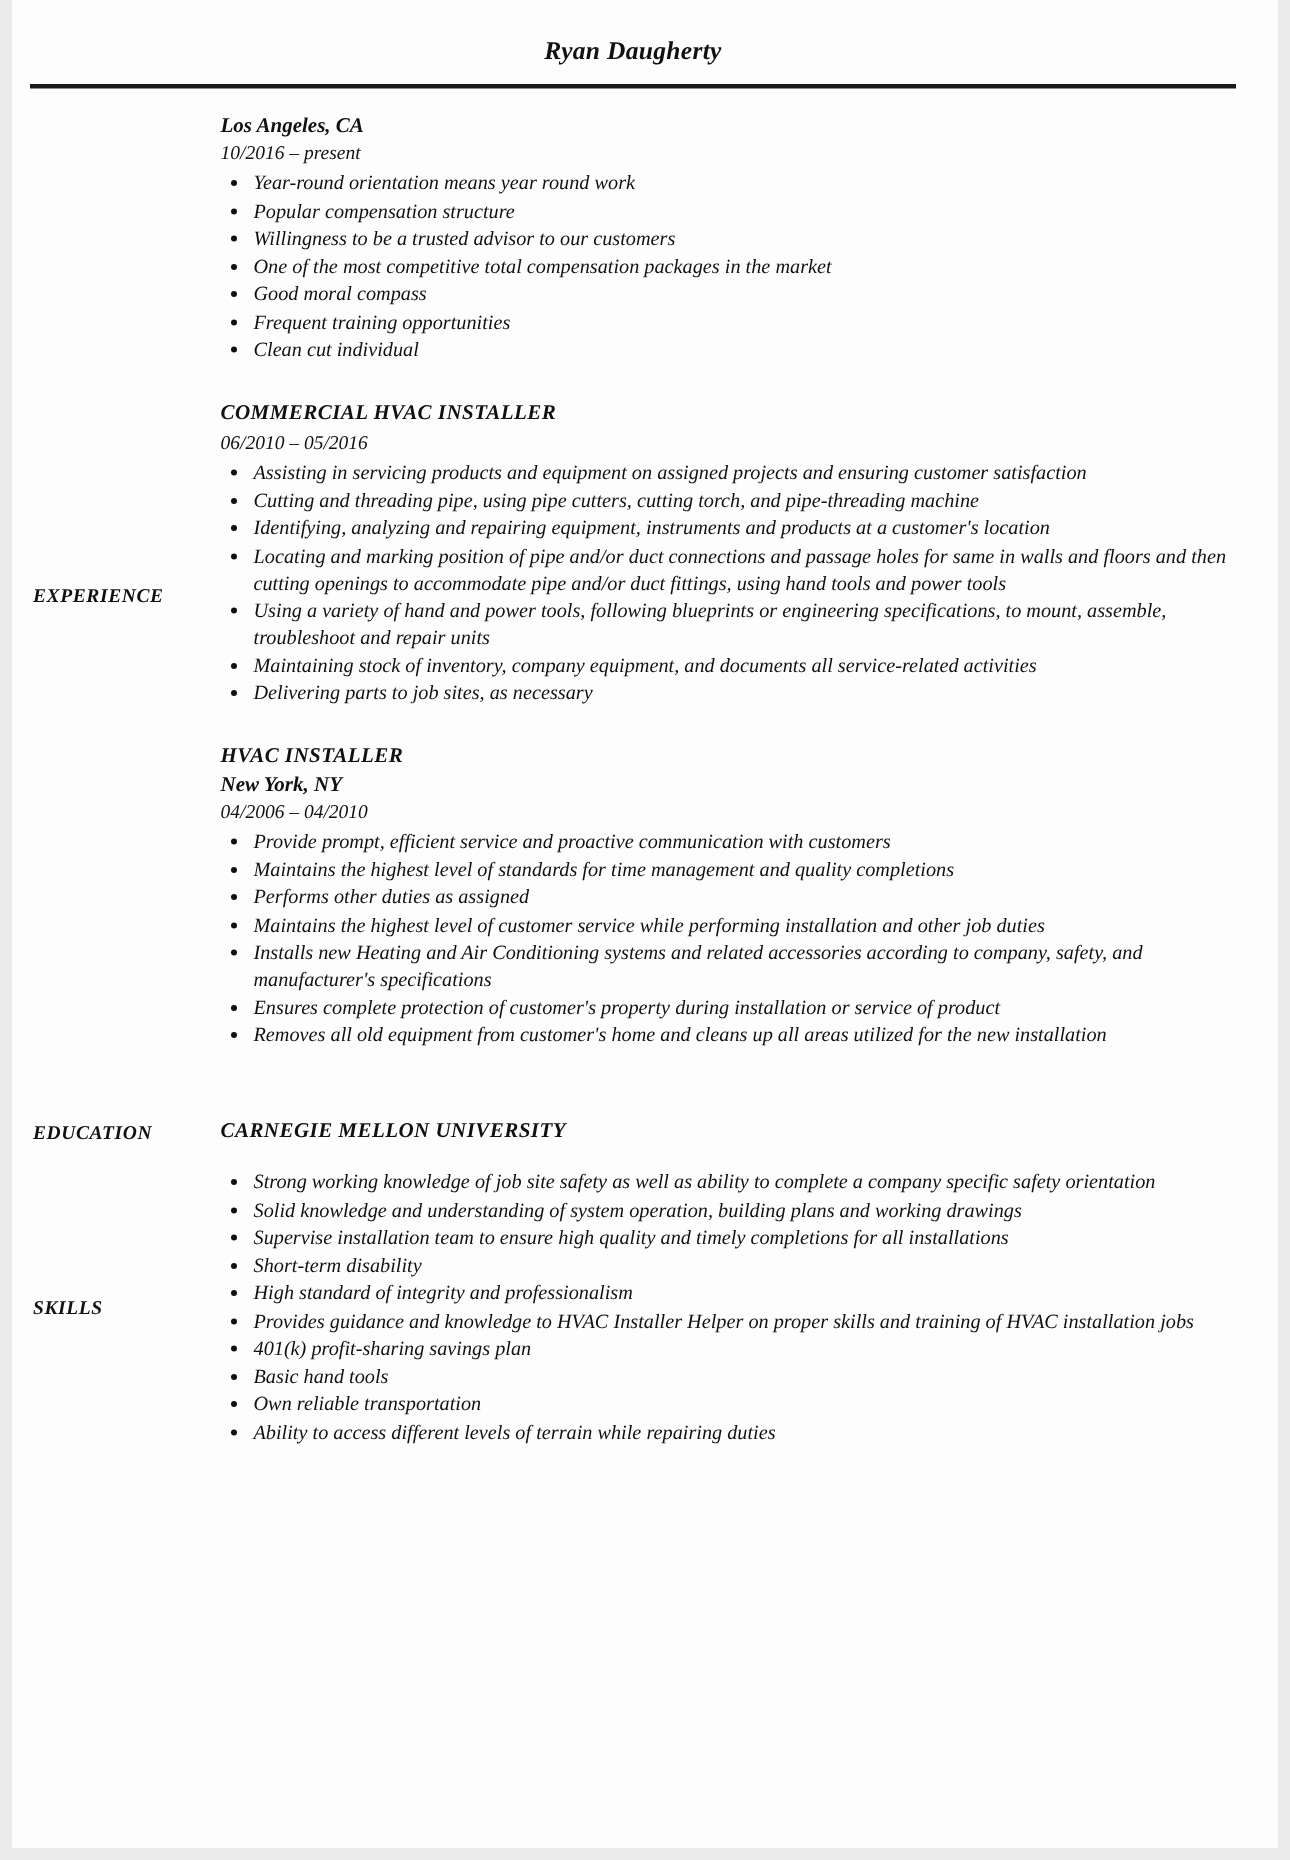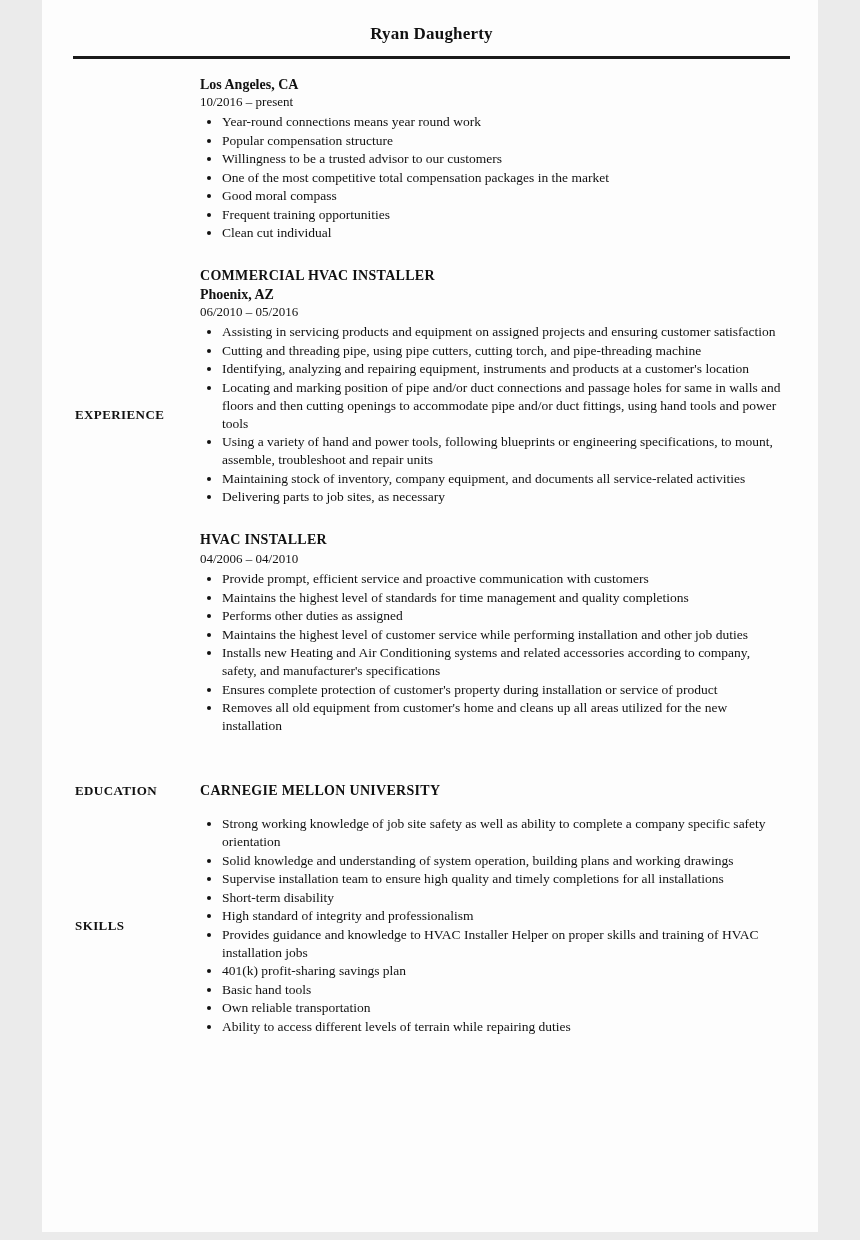--- a/index.html
+++ b/index.html
@@ -3,26 +3,27 @@
 <meta charset="utf-8">
 <style>
   html, body {
     margin: 0;
     padding: 0;
     background: #ebebeb;
     font-family: "Liberation Serif", serif;
     color: #111;
   }
   .page {
-    width: 776px;
+    width: 844px;
     min-height: 1232px;
     margin: 0 auto;
     background: #fdfdfd;
     box-sizing: border-box;
-    padding: 20px 30px 80px 33px;
+    padding: 20px 30px 80px 14px;
+    font-style: italic;
   }
   
   .header { text-align: center; margin-bottom: 18px; }
   .name {
     font-size: 17px;
     font-weight: bold;
     margin: 4px 0 12px 0;
     letter-spacing: 0.2px;
   }
   .contact {
@@ -96,47 +97,47 @@
     <div class="rule"></div>
   </header>
 
   <section class="section">
     <div class="label">EXPERIENCE</div>
     <div class="content">
   <div class="job">
     <div class="job-location">Los Angeles, CA</div>
     <div class="job-dates">10/2016 – present</div>
     <ul class="bullets">
-            <li>Year-round connections means year round work</li>
+            <li>Year-round orientation means year round work</li>
             <li>Popular compensation structure</li>
             <li>Willingness to be a trusted advisor to our customers</li>
             <li>One of the most competitive total compensation packages in the market</li>
             <li>Good moral compass</li>
             <li>Frequent training opportunities</li>
             <li>Clean cut individual</li>
           </ul>
   </div>
 
   <div class="job">
     <div class="job-title">COMMERCIAL HVAC INSTALLER</div>
-    <div class="job-location">Phoenix, AZ</div>
     <div class="job-dates">06/2010 – 05/2016</div>
     <ul class="bullets">
             <li>Assisting in servicing products and equipment on assigned projects and ensuring customer satisfaction</li>
             <li>Cutting and threading pipe, using pipe cutters, cutting torch, and pipe-threading machine</li>
             <li>Identifying, analyzing and repairing equipment, instruments and products at a customer's location</li>
             <li>Locating and marking position of pipe and/or duct connections and passage holes for same in walls and floors and then cutting openings to accommodate pipe and/or duct fittings, using hand tools and power tools</li>
             <li>Using a variety of hand and power tools, following blueprints or engineering specifications, to mount, assemble, troubleshoot and repair units</li>
             <li>Maintaining stock of inventory, company equipment, and documents all service-related activities</li>
             <li>Delivering parts to job sites, as necessary</li>
           </ul>
   </div>
 
   <div class="job">
     <div class="job-title">HVAC INSTALLER</div>
+    <div class="job-location">New York, NY</div>
     <div class="job-dates">04/2006 – 04/2010</div>
     <ul class="bullets">
             <li>Provide prompt, efficient service and proactive communication with customers</li>
             <li>Maintains the highest level of standards for time management and quality completions</li>
             <li>Performs other duties as assigned</li>
             <li>Maintains the highest level of customer service while performing installation and other job duties</li>
             <li>Installs new Heating and Air Conditioning systems and related accessories according to company, safety, and manufacturer's specifications</li>
             <li>Ensures complete protection of customer's property during installation or service of product</li>
             <li>Removes all old equipment from customer's home and cleans up all areas utilized for the new installation</li>
           </ul>

